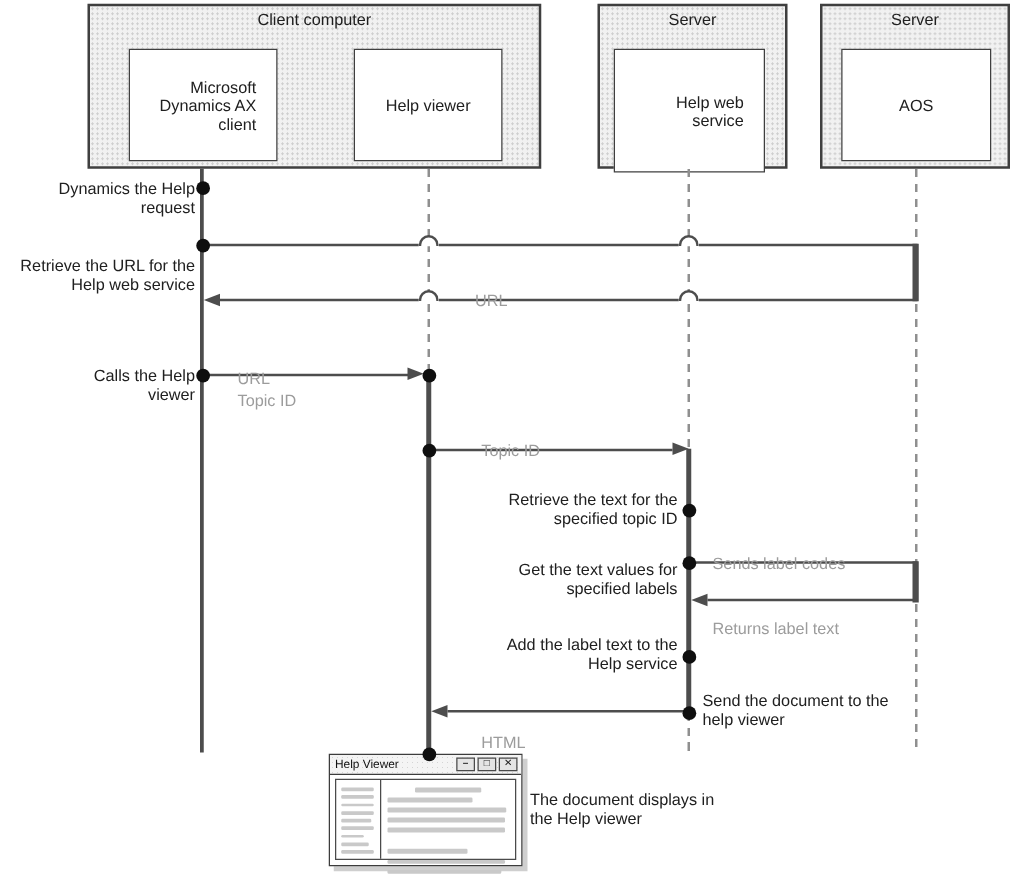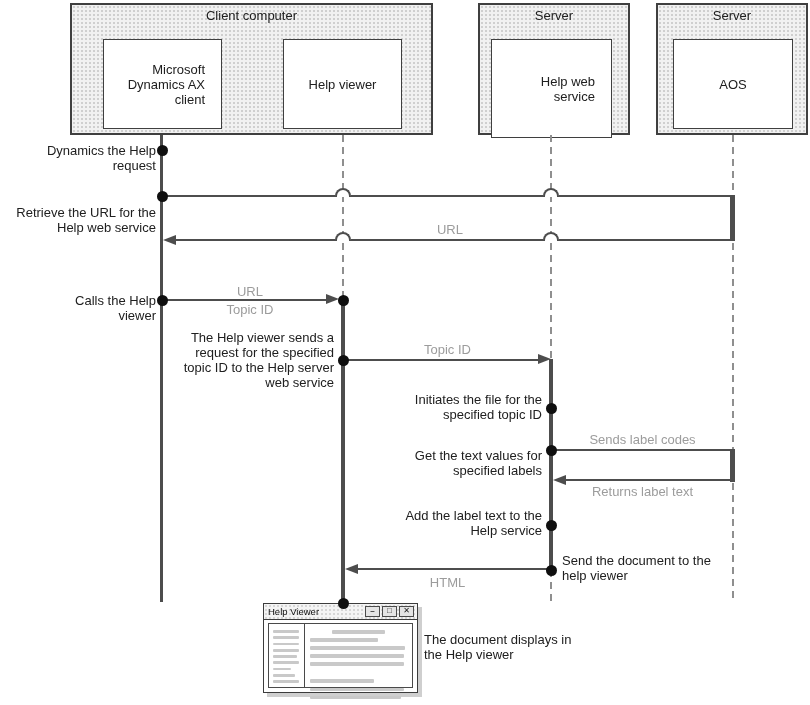--- a/index.html
+++ b/index.html
@@ -33,21 +33,21 @@
   .arrow-left{position:absolute;width:0;height:0;border-top:5px solid transparent;border-bottom:5px solid transparent;border-right:13px solid #4d4d4d;}
   .arrow-right{position:absolute;width:0;height:0;border-top:5px solid transparent;border-bottom:5px solid transparent;border-left:13px solid #4d4d4d;}
   .hop{
     position:absolute;width:16px;height:9px;box-sizing:border-box;
     border:2px solid #4d4d4d;border-bottom:none;
     border-top-left-radius:9px;border-top-right-radius:9px;background:#fff;
   }
   
   .step{position:absolute;}
   .r{text-align:right;}
-  .c{text-align:center;}
+  .c{text-align:left;margin-top:11px;}
   .mlabel{position:absolute;color:#9c9c9c;}
   
   .hv-window{
     position:absolute;left:263px;top:603px;width:155px;height:90px;background:#fff;
     border:1.5px solid #3c3c3c;box-sizing:border-box;box-shadow:4px 4px 0 #cfcfcf;z-index:2;
   }
   .hv-titlebar{
     position:absolute;left:0;top:0;right:0;height:16px;border-bottom:1.5px solid #3c3c3c;
     background-color:#f4f4f4;
     background-image:radial-gradient(circle,#d4d4d4 .7px,transparent .8px);background-size:4px 4px;
@@ -148,22 +148,21 @@
   <div class="dot" style="left:338px;top:355px"></div>
   <div class="dot" style="left:546px;top:403px"></div>
   <div class="dot" style="left:546px;top:445px"></div>
   <div class="dot" style="left:546px;top:520px"></div>
   <div class="dot" style="left:546px;top:565px"></div>
   <div class="dot" style="left:338px;top:598px;z-index:6"></div>
 
   <div class="step r" style="left:4px;top:143px;width:152px">Dynamics the Help request</div>
   <div class="step r" style="left:8px;top:205px;width:148px">Retrieve the URL for the Help web service</div>
   <div class="step r" style="left:36px;top:293px;width:120px">Calls the Help viewer</div>
-  <div class="step r" style="left:176px;top:330px;width:158px">The Help viewer sends a request for the specified topic ID to the Help server web service</div>
-  <div class="step r" style="left:394px;top:392px;width:148px">Initiates the file for the specified topic ID</div>
+  <div class="step r" style="left:394px;top:392px;width:148px">Retrieve the text for the specified topic ID</div>
   <div class="step r" style="left:397px;top:448px;width:145px">Get the text values for specified labels</div>
   <div class="step r" style="left:390px;top:508px;width:152px">Add the label text to the Help service</div>
   <div class="step" style="left:562px;top:553px;width:162px">Send the document to the help viewer</div>
   <div class="step" style="left:424px;top:632px;width:164px">The document displays in the Help viewer</div>
 
   <div class="hv-window">
     <div class="hv-titlebar">
       <span class="hv-title">Help Viewer</span>
       <span class="hv-buttons">
         <span class="hv-btn">–</span>

